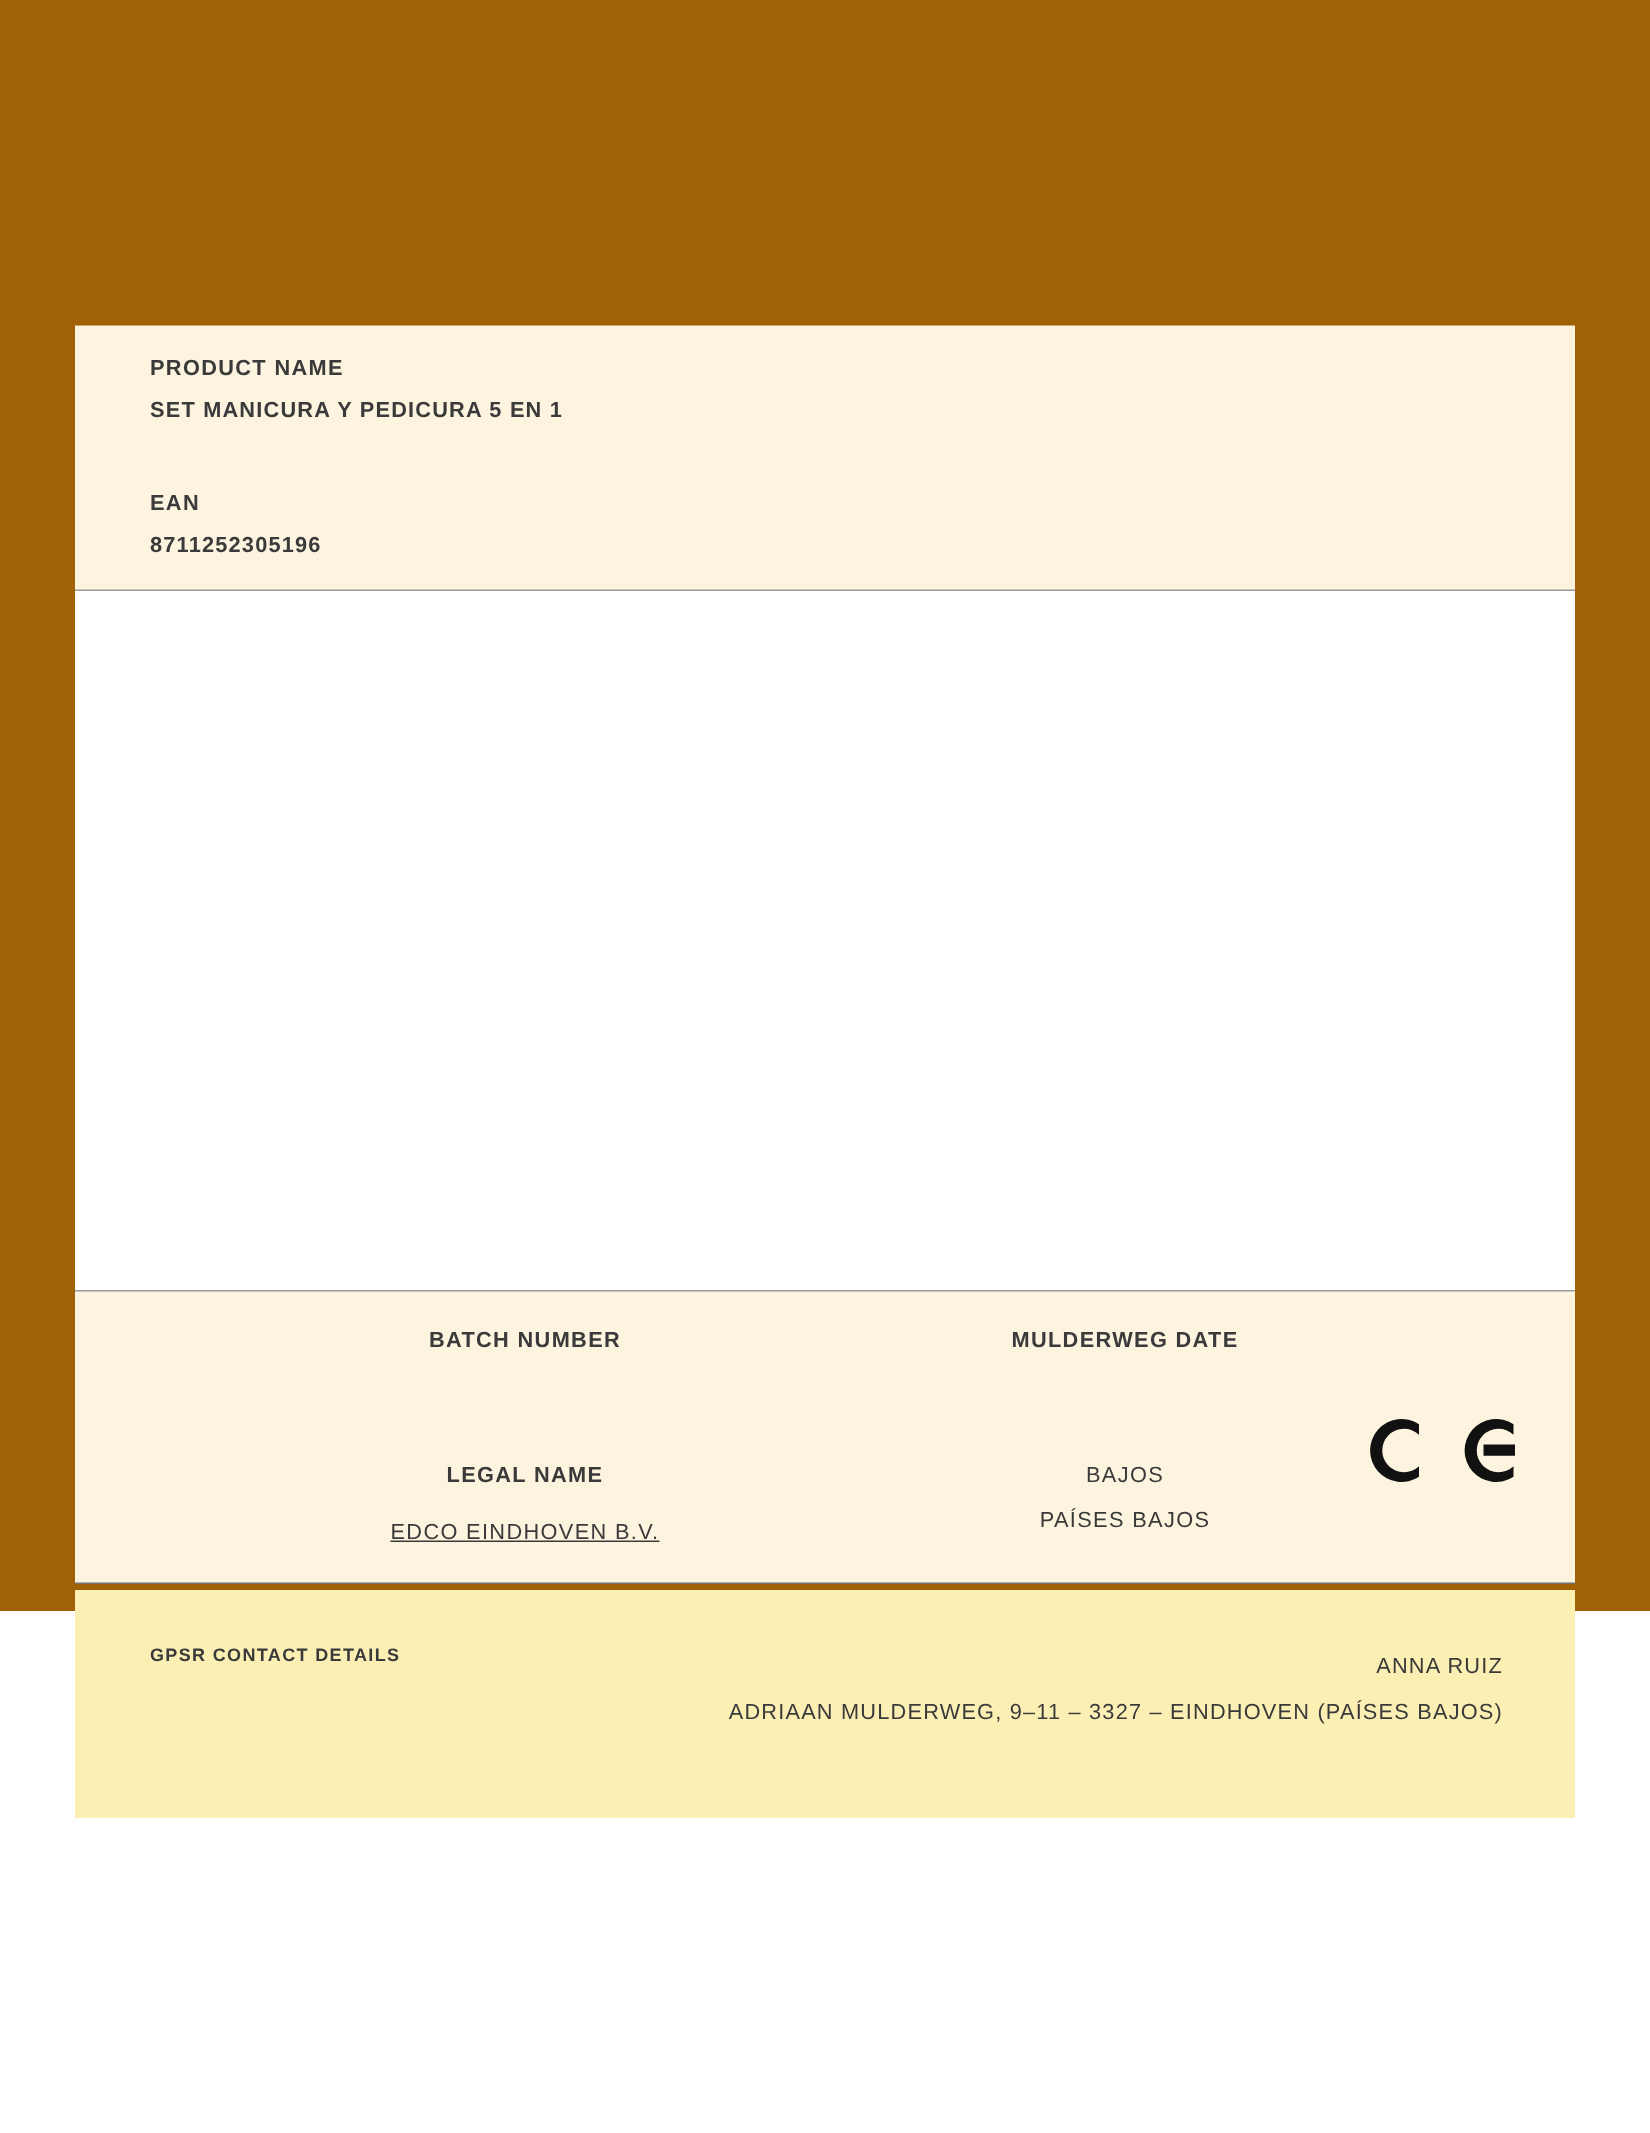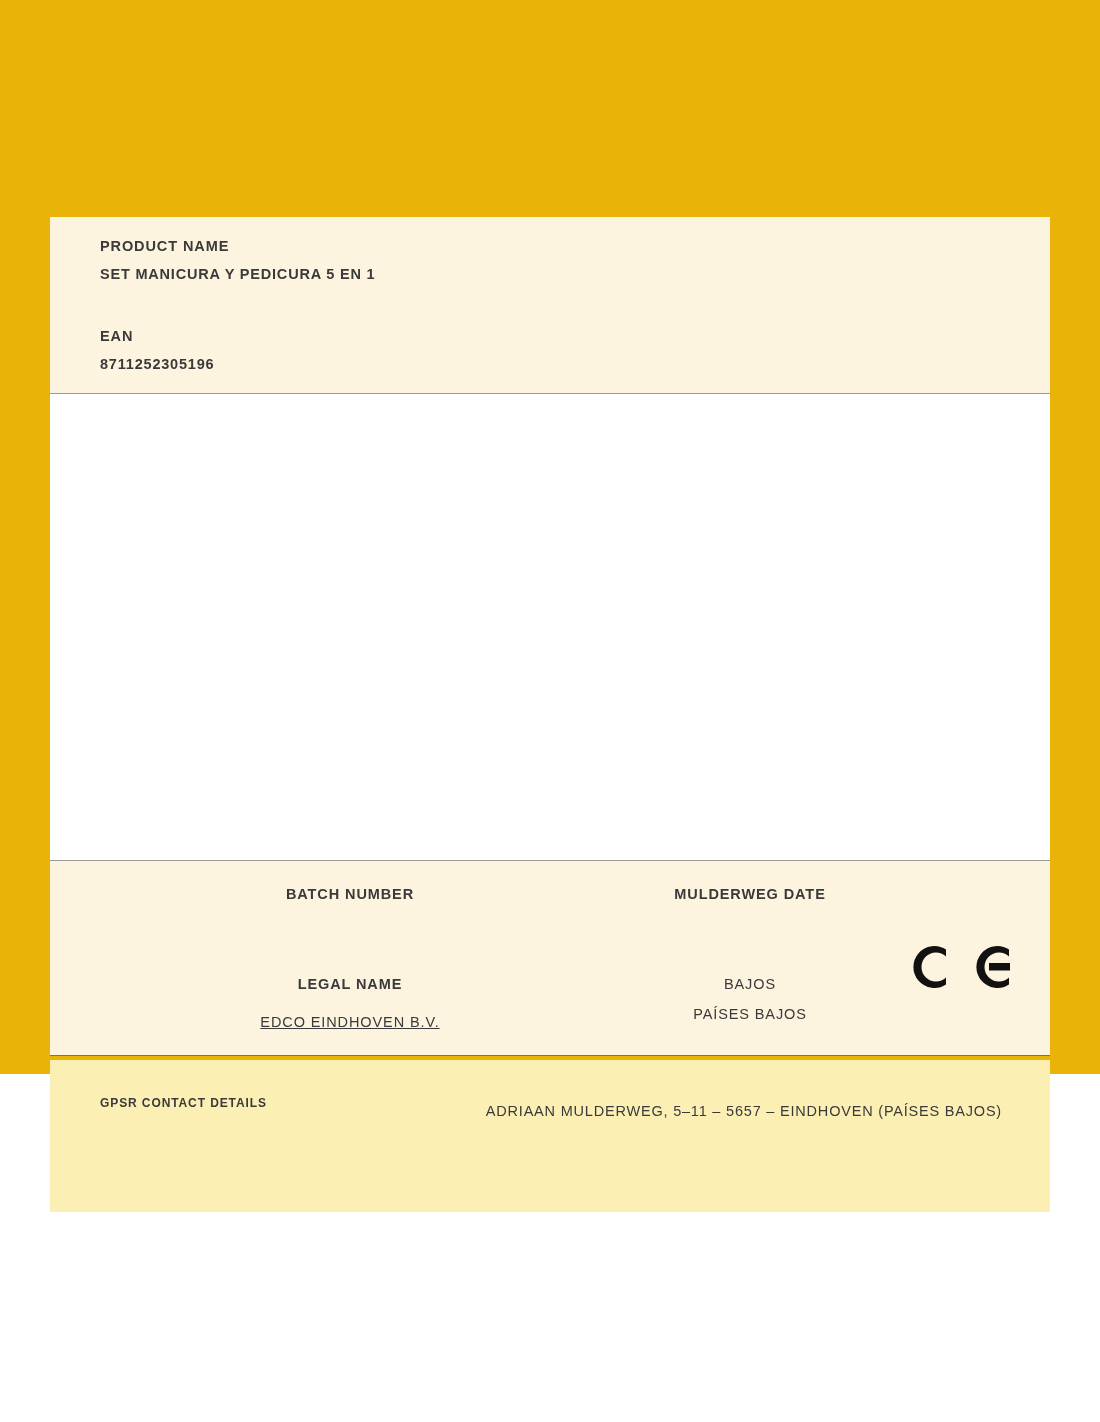--- a/index.html
+++ b/index.html
@@ -15,21 +15,21 @@
     position: relative;
     overflow: hidden;
   }
 
   .page {
     position: absolute;
     left: 0;
     top: 0;
     width: 1100px;
     height: 1074px;
-    background: #eab308;
+    background: #a16207;
   }
 
   
   .product-block {
     position: absolute;
     left: 50px;
     top: 217px;
     width: 1000px;
     height: 177px;
     background: #fdf4e0;
@@ -181,17 +181,18 @@
           <path d="M104 13.5 A21 21 0 1 0 104 48.5 L104 41.5 A14.5 14.5 0 1 1 104 20.5 Z" fill="#111111"></path>
           <rect x="84" y="27" width="21" height="7.5" fill="#111111"></rect>
         </svg>
       </div>
     </div>
   </div>
 
   <div class="gpsr-block">
     <div class="gpsr-label">GPSR CONTACT DETAILS</div>
     <div class="gpsr-lines">
-      <div>ADRIAAN MULDERWEG, 5–11 – 5657 – EINDHOVEN (PAÍSES BAJOS)</div>
+      <div>ANNA RUIZ</div>
+      <div>ADRIAAN MULDERWEG, 9–11 – 3327 – EINDHOVEN (PAÍSES BAJOS)</div>
     </div>
   </div>
 
 </div>
 
 </body></html>

